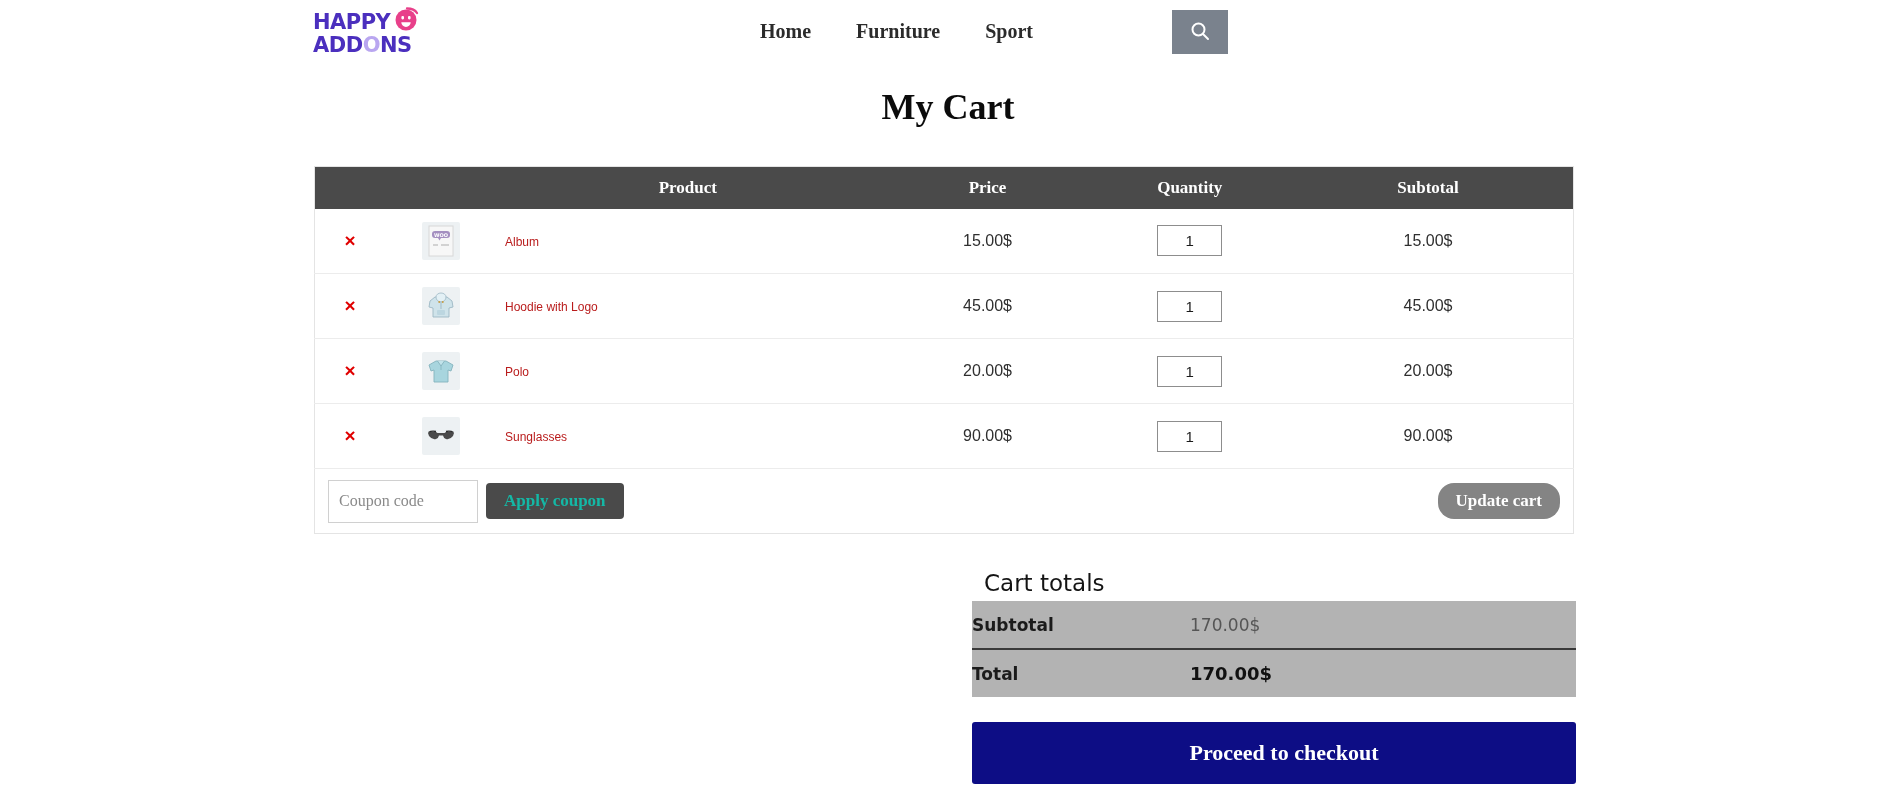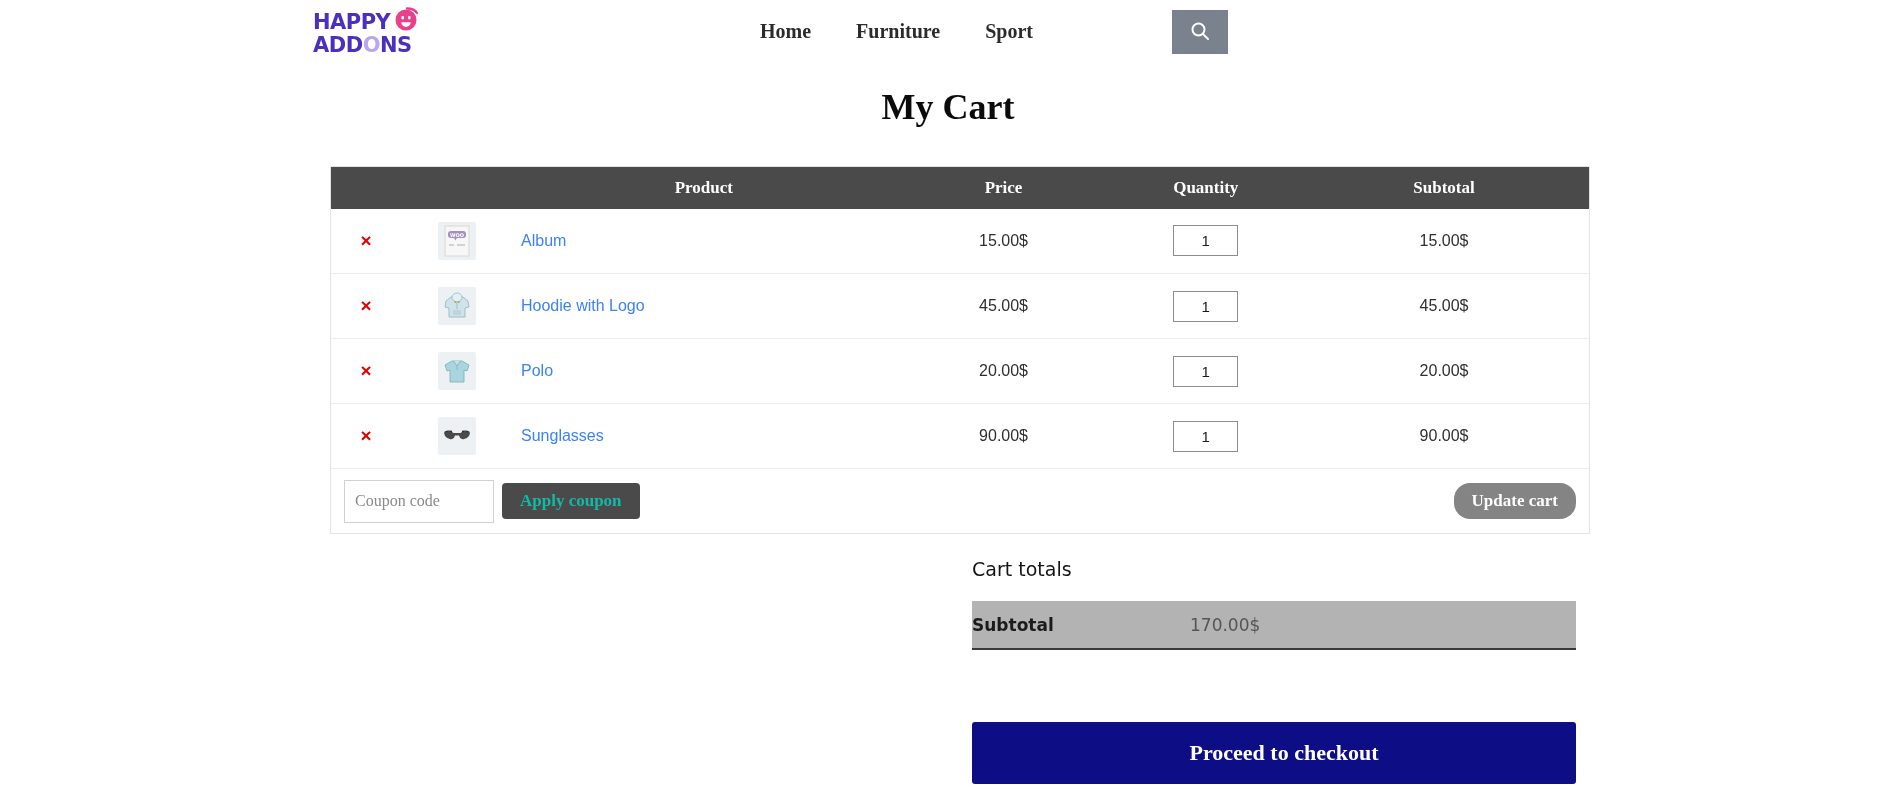--- a/index.html
+++ b/index.html
@@ -70,21 +70,21 @@
   .page-title {
     position: absolute; top: 86px; left: 0; width: 1896px;
     text-align: center;
     font-family: "Liberation Serif", serif;
     font-weight: bold; font-size: 36px; color: #0b0b0b;
     margin: 0;
   }
 
   
   .cart-table {
-    position: absolute; left: 330px; top: 166px;
+    position: absolute; left: 314px; top: 166px;
     width: 1260px;
     border-collapse: collapse;
     border: 1px solid #e4e4e4;
     background: #fff;
   }
   .cart-table thead th {
     background: #4a4a4a; color: #ffffff;
     font-family: "Liberation Serif", serif;
     font-weight: bold; font-size: 17px;
     height: 42px; padding: 0; text-align: center;
@@ -111,21 +111,21 @@
     display: inline-block;
   }
   .cell-thumb { text-align: center; }
   .thumb {
     width: 38px; height: 38px; display: inline-block;
     background: #edf1f3; border-radius: 2px; vertical-align: middle;
   }
   .thumb svg { display: block; }
   .cell-product { padding-left: 0; }
   .product-link {
-    color: #3b82f6; text-decoration: none; font-size: 16px; cursor: pointer;
+    color: #b91c1c; text-decoration: none; font-size: 12px; cursor: pointer;
     margin-left: 8px;
   }
   .cell-price, .cell-subtotal { text-align: center; font-size: 16px; color: #2f2f2f; }
   .cell-qty { text-align: center; }
   .qty-input {
     width: 65px; height: 31px; border: 1px solid #8d8d8d;
     text-align: center; font-size: 15px; color: #1a1a1a;
     background: #fff; outline: none;
     font-family: "Liberation Sans", sans-serif;
   }
@@ -150,23 +150,23 @@
   }
   .btn-update {
     height: 36px; padding: 0 18px; border: none; border-radius: 16px;
     background: #848484; color: #fff; cursor: pointer;
     font-family: "Liberation Serif", serif; font-weight: bold; font-size: 17px;
   }
 
   
   .totals-heading {
     position: absolute; left: 972px; top: 558px;
-    margin: 0;
+    margin: 12px;
     font-family: "DejaVu Sans", sans-serif;
-    font-weight: normal; font-size: 19px; color: #141414;
+    font-weight: normal; font-size: 23px; color: #141414;
   }
   .totals-table {
     position: absolute; left: 972px; top: 601px;
     width: 604px; border-collapse: collapse;
     background: #b3b3b3;
   }
   .totals-table tr.row-subtotal td { border-bottom: 2px solid #3a3a3a; }
   .totals-table td {
     height: 48px; padding: 0; vertical-align: middle;
     font-family: "DejaVu Sans", sans-serif;
@@ -356,18 +356,22 @@
   </table>
 
   <h2 class="totals-heading">Cart totals</h2>
 
   <table class="totals-table">
     <tbody>
       <tr class="row-subtotal">
         <td class="tot-label">Subtotal</td>
         <td class="tot-value-sub">170.00$</td>
       </tr>
+      <tr>
+        <td class="tot-label">Total</td>
+        <td class="tot-value-total">170.00$</td>
+      </tr>
     </tbody>
   </table>
 
   <button class="btn-checkout">Proceed to checkout</button>
 
 </div>
 
 </body></html>

